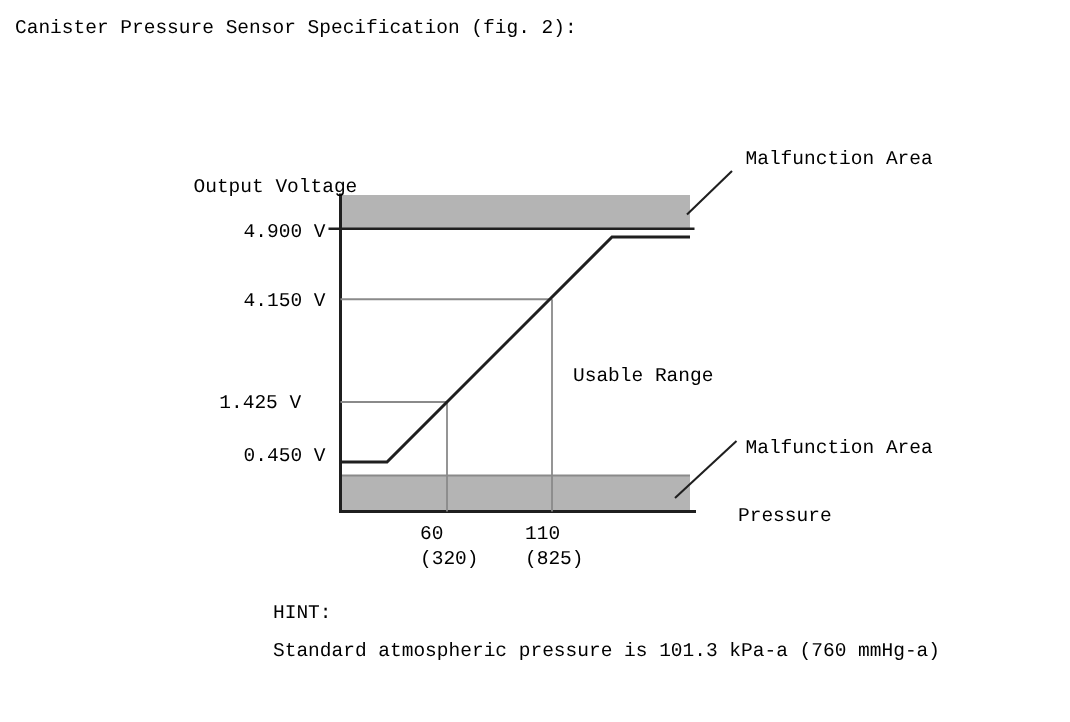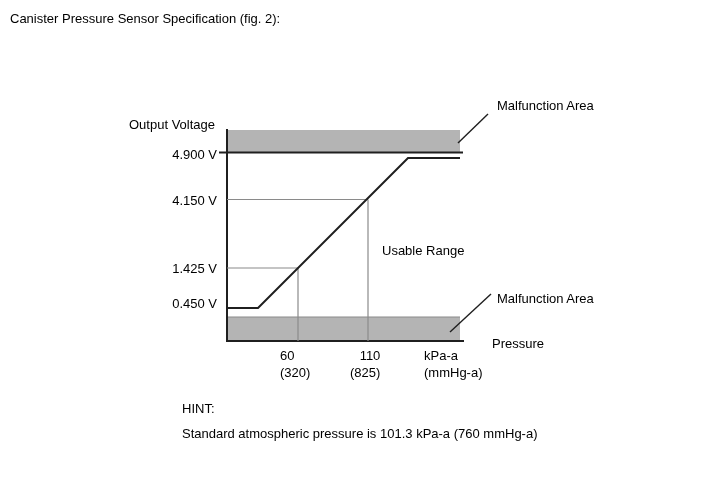--- a/index.html
+++ b/index.html
@@ -1,35 +1,35 @@
 <!DOCTYPE html>
 <html><head>
 <meta charset="utf-8">
 <style>
   html,body{margin:0;padding:0;background:#fff;}
   .stage{
     position:relative;width:713px;height:481px;background:#ffffff;
-    font-family:Liberation Sans, sans-serif;font-size:13px;color:#000;
+    font-family:Liberation Mono, monospace;font-size:13px;color:#000;
     overflow:hidden;
   }
   .lbl{position:absolute;white-space:nowrap;line-height:15px;}
   .page-title{left:10px;top:11px;}
   .yaxis-title{left:129px;top:101px;margin-top:16px;}
   .ytick{left:130px;width:87px;text-align:right;}
   .ytick-4900{top:147px;}
   .ytick-4150{top:193px;}
-  .ytick-1425{top:261px;}
+  .ytick-1425{top:261px;text-align:center;}
   .ytick-0450{top:296px;}
   .usable{left:382px;top:229px;margin-top:14px;}
   .malf-top{left:497px;top:98px;}
   .malf-bottom{left:497px;top:291px;}
   .pressure{left:492px;top:336px;}
   .xtick{top:347px;line-height:17px;white-space:nowrap;}
   .xtick-60{left:280px;}
-  .xtick-110{left:350px;text-align:right;}
+  .xtick-110{left:350px;}
   .xunit{left:424px;}
   .hint-label{left:182px;top:401px;}
   .hint-text{left:182px;top:426px;}
   svg.chart-lines{position:absolute;left:0;top:0;}
   .axis{stroke:#1f1f1f;stroke-width:2;fill:none;}
   .dark-line{stroke:#1f1f1f;fill:none;}
   .ref-line{stroke:#8a8a8a;stroke-width:1.2;fill:none;}
   .curve{stroke:#1f1f1f;stroke-width:2;fill:none;stroke-linejoin:miter;}
   .leader{stroke:#1f1f1f;stroke-width:1.4;fill:none;}
 </style>
@@ -75,21 +75,17 @@
   <div class="lbl pressure">Pressure</div>
 
   <div class="lbl xtick xtick-60">
     <div>60</div>
     <div>(320)</div>
   </div>
   <div class="lbl xtick xtick-110">
     <div>110</div>
     <div>(825)</div>
   </div>
-  <div class="lbl xtick xunit">
-    <div>kPa-a</div>
-    <div>(mmHg-a)</div>
-  </div>
 
   <div class="lbl hint-label">HINT:</div>
   <div class="lbl hint-text">Standard atmospheric pressure is 101.3 kPa-a (760 mmHg-a)</div>
 
 </div>
 
 </body></html>

